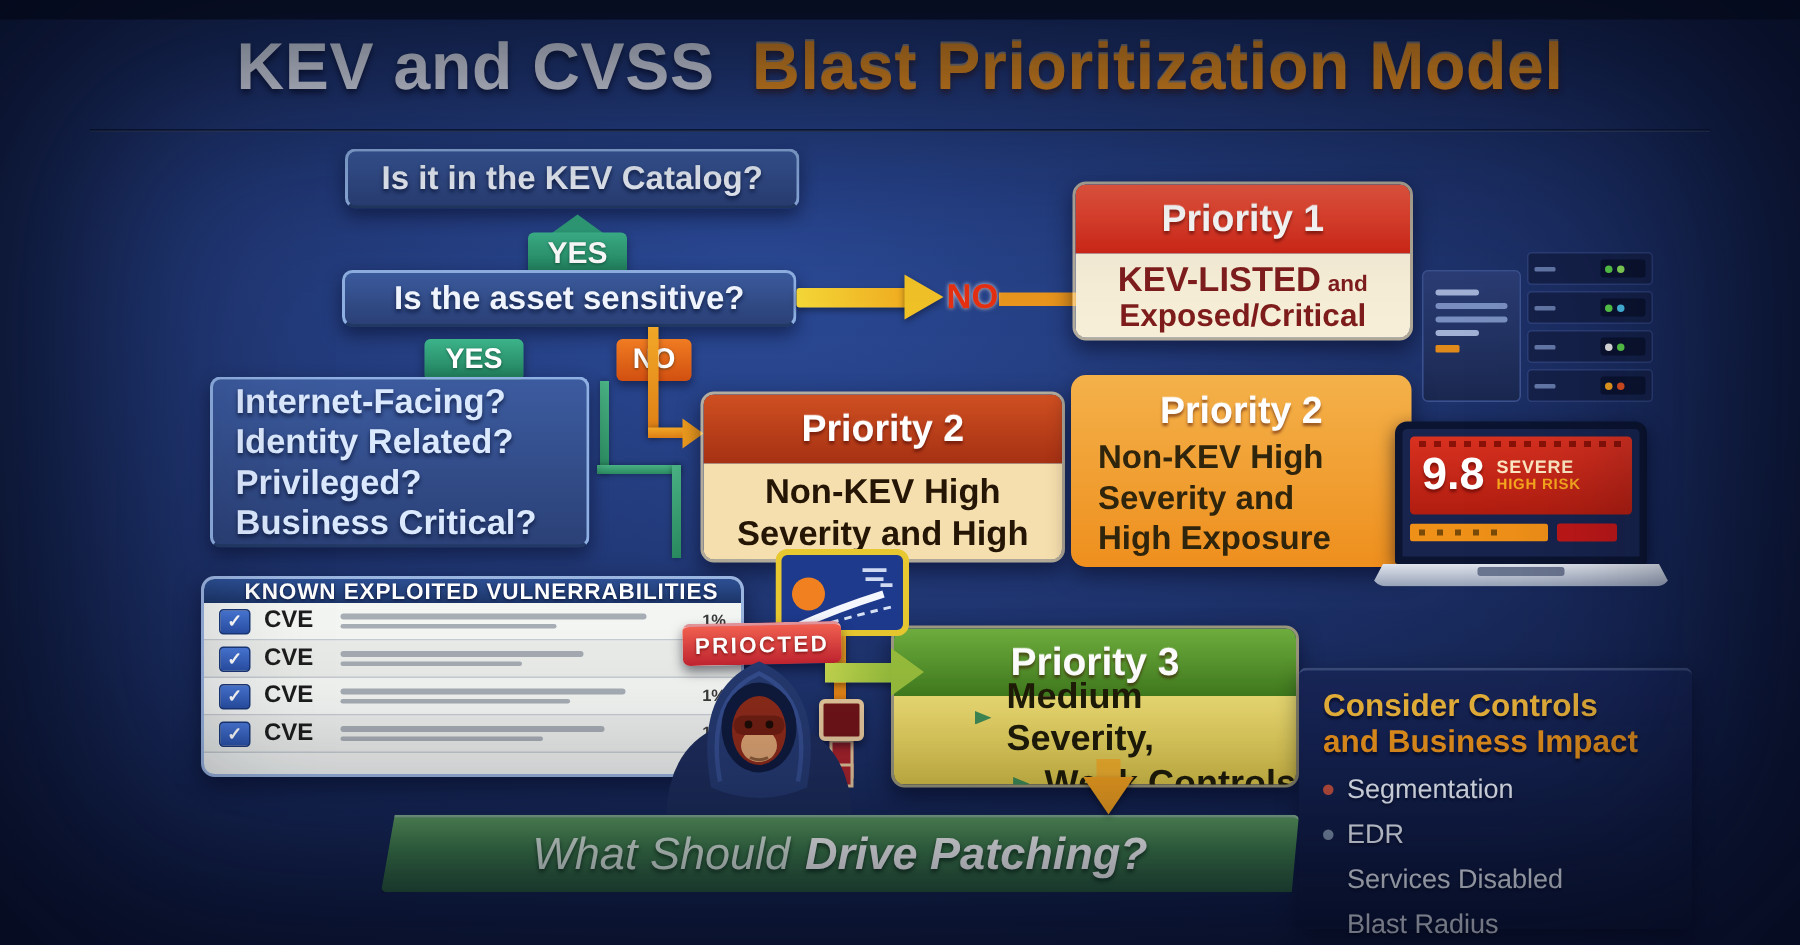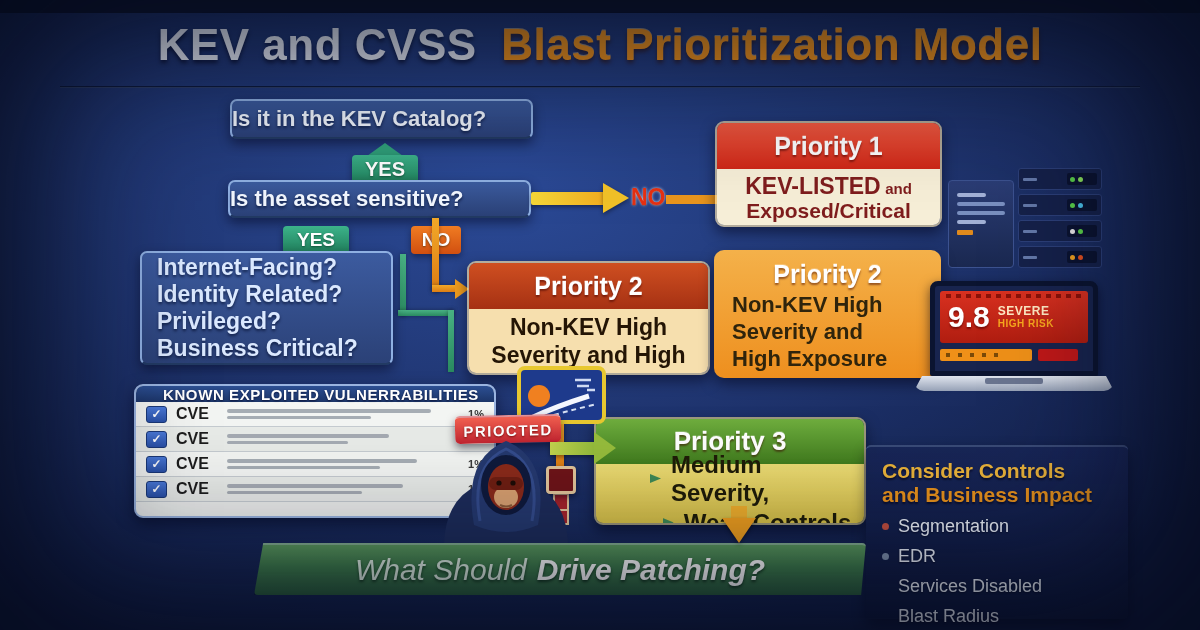--- a/index.html
+++ b/index.html
@@ -10,21 +10,21 @@
   }
   .abs{position:absolute;}
   
   .title{left:0;top:20px;width:1200px;text-align:center;font-size:44px;font-weight:bold;letter-spacing:.5px;white-space:nowrap;}
   .title .silver{color:#e9eef9;text-shadow:0 3px 4px rgba(0,0,20,.6);}
   .title .orange{color:#f2941c;text-shadow:0 -1px 0 rgba(255,220,150,.5),0 3px 4px rgba(50,15,0,.6);}
   .title-divider{left:60px;top:86px;width:1080px;height:2px;background:#0e1a3c;border-bottom:1px solid rgba(130,160,220,.28);}
   .top-band{left:0;top:0;width:1200px;height:13px;background:#0c1530;}
   
   .qbox{background:linear-gradient(180deg,#3c5b9f,#2b4177);border:2px solid #8fb0e2;border-bottom-color:#223a63;
-    border-radius:7px;color:#f2f7ff;font-weight:bold;display:flex;align-items:center;justify-content:flex-start;
+    border-radius:7px;color:#f2f7ff;font-weight:bold;display:flex;align-items:center;justify-content:center;
     text-shadow:0 2px 3px rgba(0,10,40,.65);box-shadow:0 5px 12px rgba(0,0,20,.45);white-space:nowrap;}
   
   .badge{display:flex;align-items:center;justify-content:center;font-weight:800;color:#fff;
     text-shadow:0 1px 2px rgba(0,30,20,.5);border-radius:4px;box-shadow:0 3px 6px rgba(0,0,20,.4);}
   .badge.green{background:linear-gradient(180deg,#3cb38a,#1f7c59);}
   .badge.orangebg{background:linear-gradient(180deg,#f07c22,#d14f10);}
   .tri{width:0;height:0;}
   
   .pbox{border-radius:9px;overflow:hidden;box-shadow:0 6px 14px rgba(0,0,20,.5);border:2px solid rgba(255,230,170,.65);}
   .phead{display:flex;align-items:center;justify-content:center;font-weight:bold;color:#fff;
@@ -320,21 +320,21 @@
 
   <div class="abs" style="left:546px;top:466px;width:30px;height:28px;background:#6e1418;border:3px solid #e0c49a;border-radius:4px;z-index:6;box-shadow:0 3px 6px rgba(0,0,20,.5);"></div>
   <div class="abs" style="left:553px;top:493px;width:16px;height:26px;background:#a5232b;border:2px solid #e0c49a;z-index:5;"></div>
   <div class="abs" style="left:487px;top:509px;width:82px;height:16px;background:#a5232b;border:2px solid #e0c49a;border-radius:8px 0 0 8px;z-index:5;"></div>
 
   <div class="abs" style="left:550px;top:442px;width:48px;height:13px;background:linear-gradient(90deg,#c2d44e,#8fb83a);z-index:6;box-shadow:0 2px 4px rgba(0,0,0,.4);"></div>
   <div class="abs tri" style="left:594px;top:432px;border-top:16px solid transparent;border-bottom:16px solid transparent;border-left:22px solid #96bc3c;z-index:6;"></div>
 
   <div class="abs pbox" style="left:594px;top:417px;width:272px;height:108px;border-color:rgba(240,220,140,.6);">
     <div class="phead green" style="height:45px;font-size:26px;">Priority 3</div>
-    <div class="pbody" style="height:59px;background:linear-gradient(180deg,#ecdc74,#d9c247);color:#1f1c08;font-size:24px;align-items:center;padding-left:54px;gap:2px;">
+    <div class="pbody" style="height:59px;background:linear-gradient(180deg,#ecdc74,#d9c247);color:#1f1c08;font-size:24px;align-items:flex-end;padding-left:54px;gap:2px;">
       <div class="p3row">
         <span class="p3mark"></span>
         <span>Medium Severity,</span>
       </div>
       <div class="p3row">
         <span class="p3mark"></span>
         <span>Weak Controls</span>
       </div>
     </div>
   </div>

